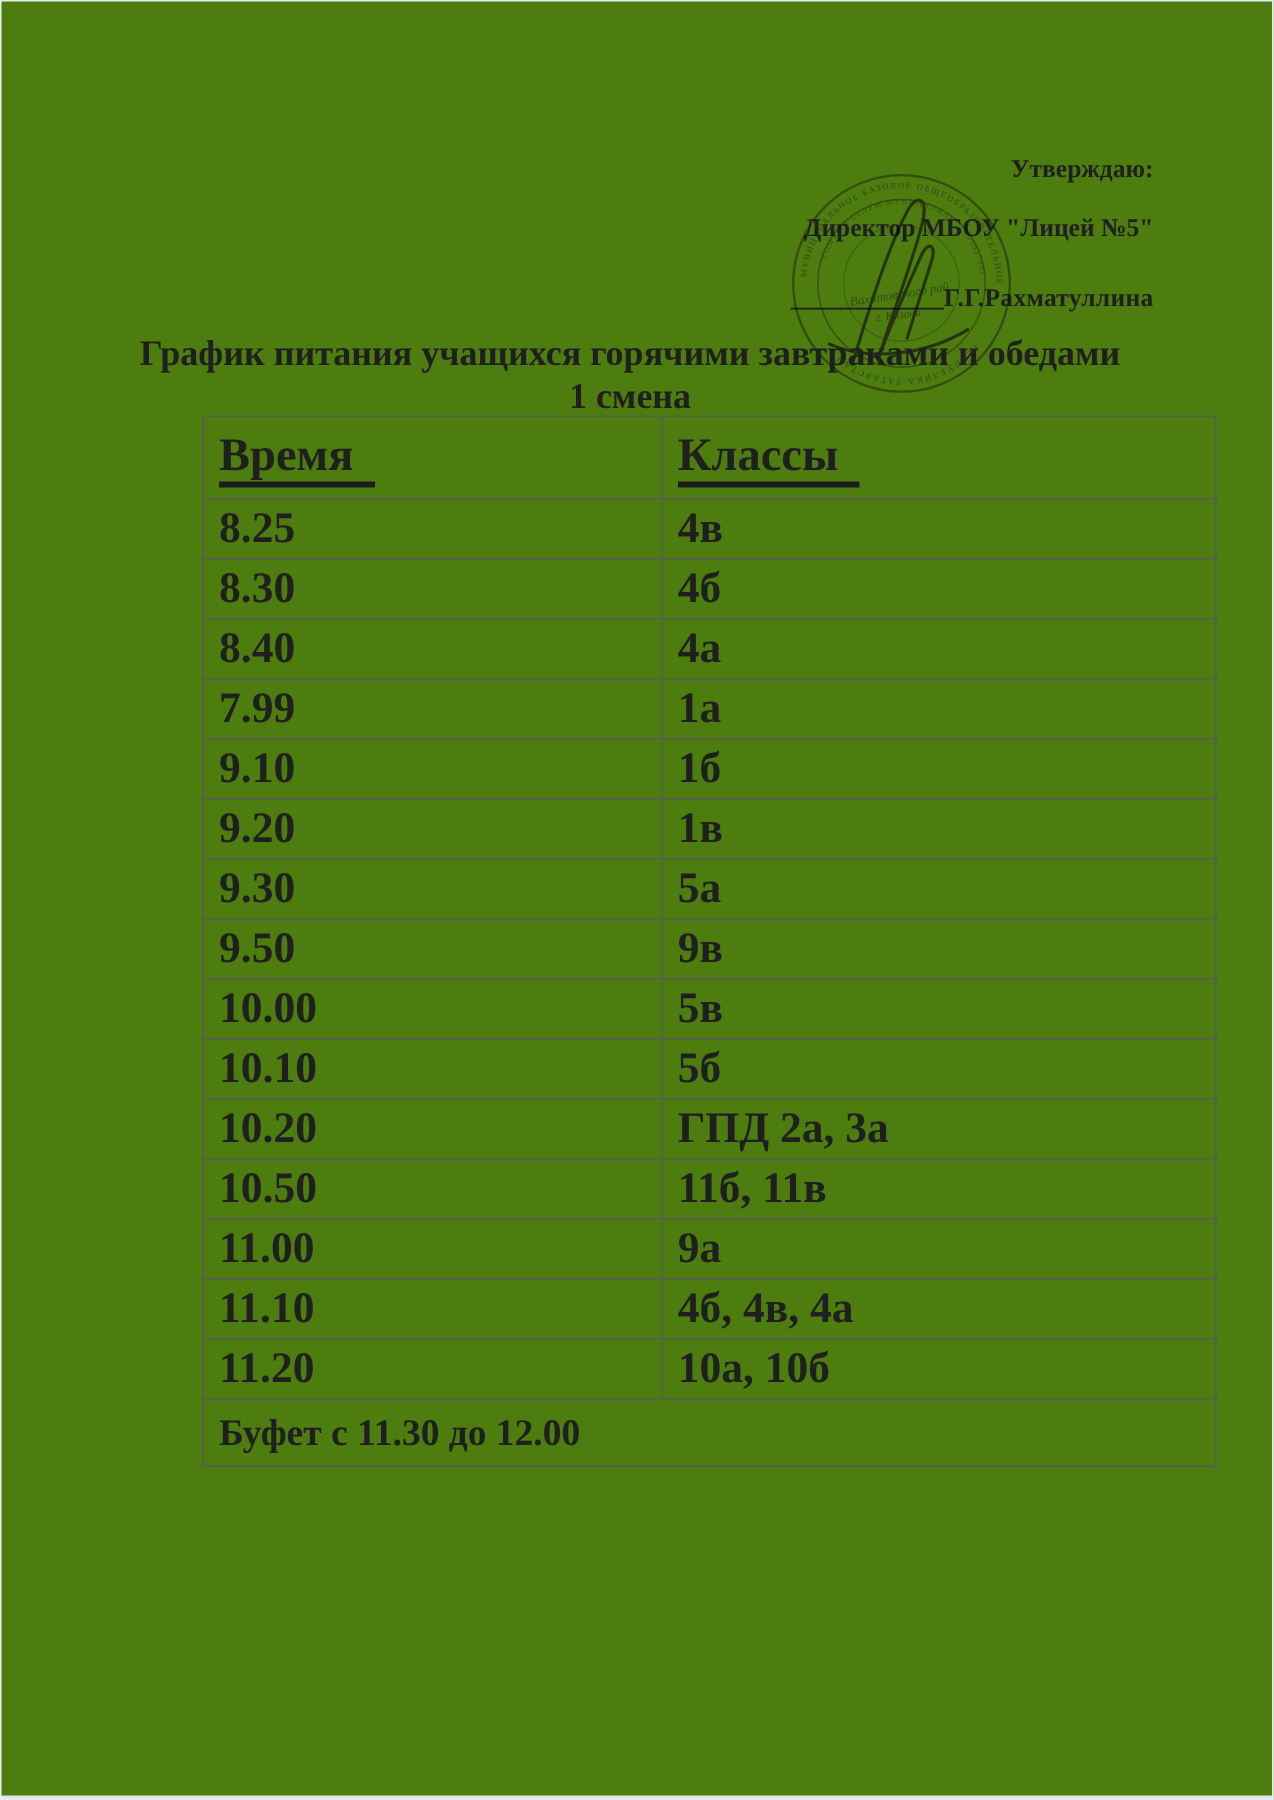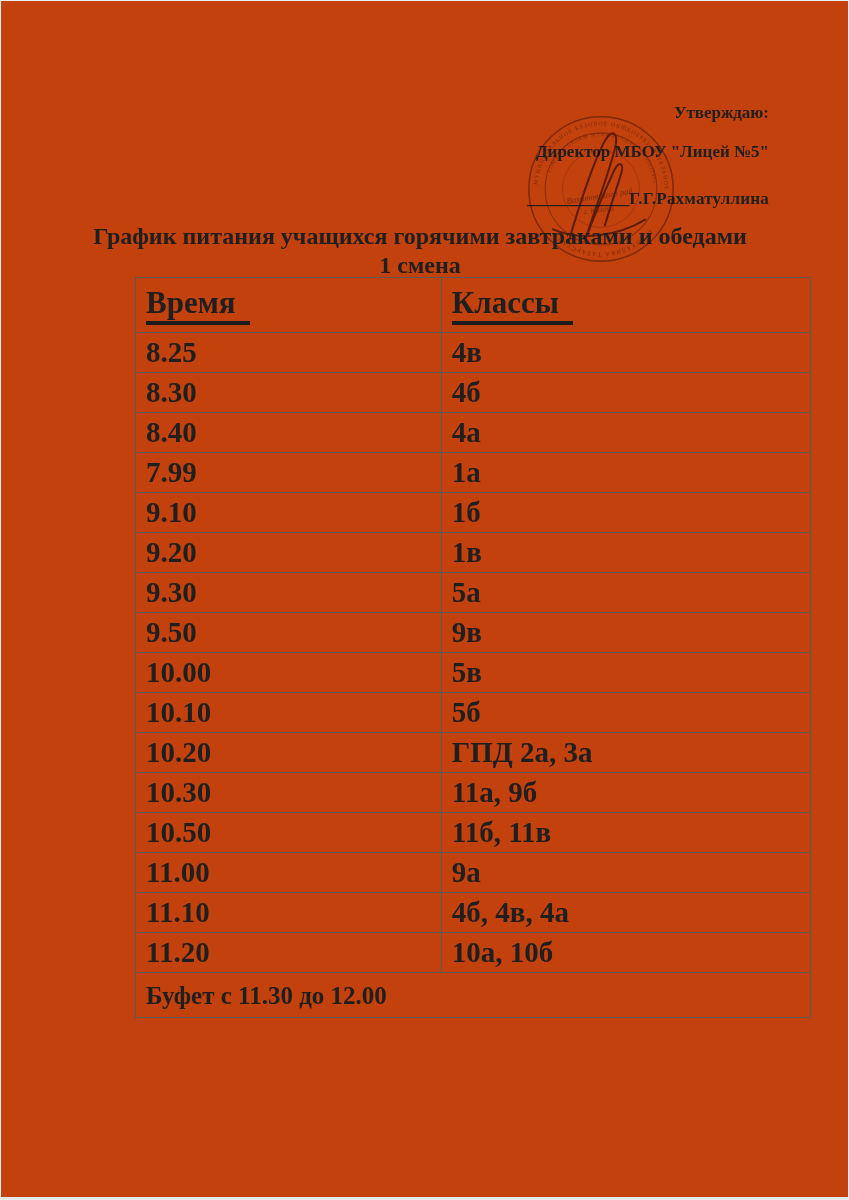--- a/index.html
+++ b/index.html
@@ -1,20 +1,20 @@
 <!DOCTYPE html>
 <html><head>
 <meta charset="utf-8">
 <style>
   html,body{margin:0;padding:0;background:#f4f6f6;}
   .page{
     position:relative;
     width:849px;height:1200px;
     margin:0 auto;
-    background:#c2410c;
+    background:#4d7c0f;
     box-shadow:inset 0 0 0 1px #e8eded, inset 0 -3px 0 #e2e8e8;
     font-family:"Liberation Serif","DejaVu Serif",serif;
     color:#1f1f1f;
     overflow:hidden;
   }
   
   .approval{
     position:absolute;top:104px;right:80px;
     width:420px;text-align:right;
     font-weight:bold;font-size:17px;line-height:1.05;
@@ -154,24 +154,20 @@
         </tr>
         <tr>
           <td>10.10</td>
           <td>5б</td>
         </tr>
         <tr>
           <td>10.20</td>
           <td>ГПД 2а, 3а</td>
         </tr>
         <tr>
-          <td>10.30</td>
-          <td>11а, 9б</td>
-        </tr>
-        <tr>
           <td>10.50</td>
           <td>11б, 11в</td>
         </tr>
         <tr>
           <td>11.00</td>
           <td>9а</td>
         </tr>
         <tr>
           <td>11.10</td>
           <td>4б, 4в, 4а</td>

